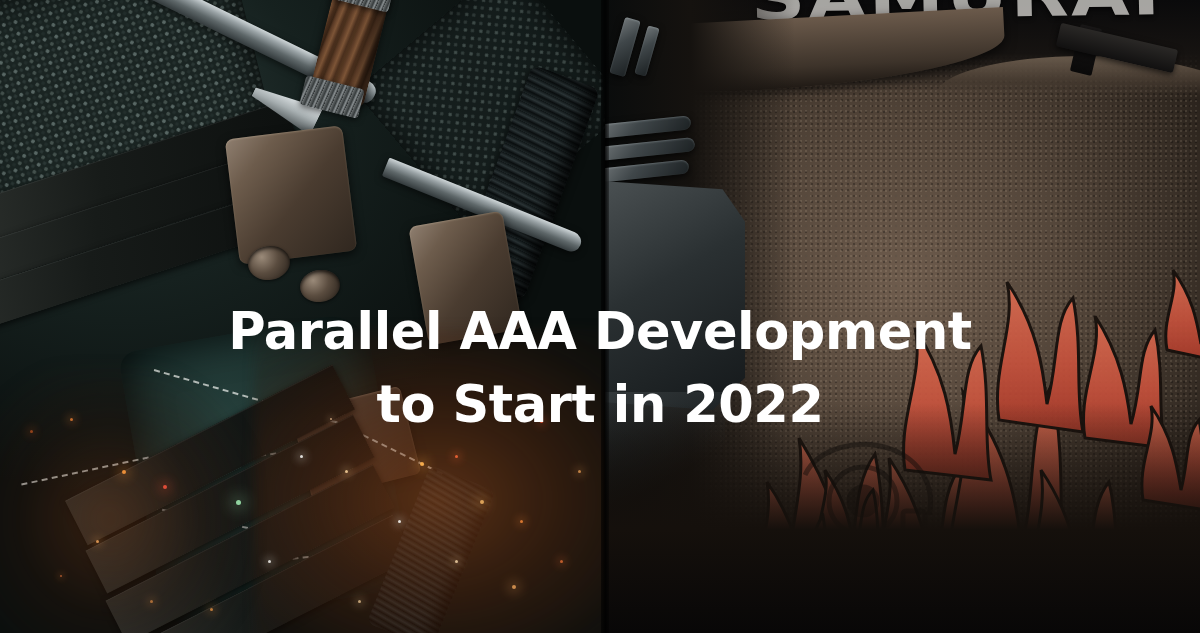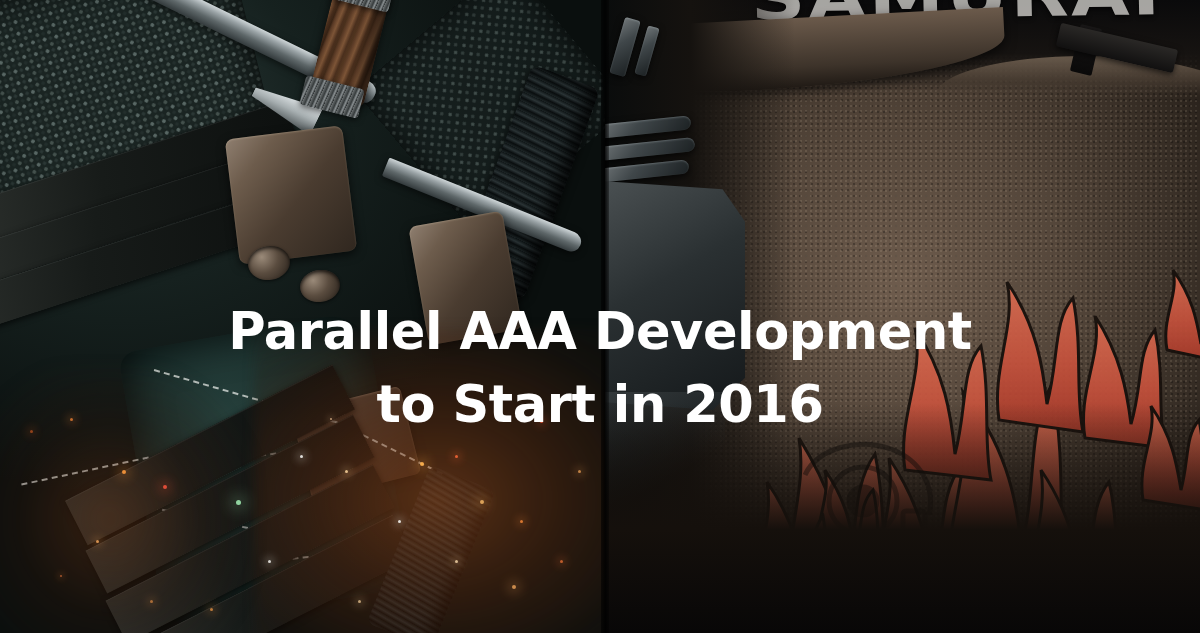--- a/index.html
+++ b/index.html
@@ -505,16 +505,16 @@
       </svg>
     </div>
 
     <div class="right-dark-bottom"></div>
   </div>
 
   <div class="seam"></div>
 
   <h1 class="title">
     <span class="line">Parallel AAA Development</span>
-    <span class="line">to Start in 2016</span>
+    <span class="line">to Start in 2022</span>
   </h1>
 
 </div>
 
 </body></html>

